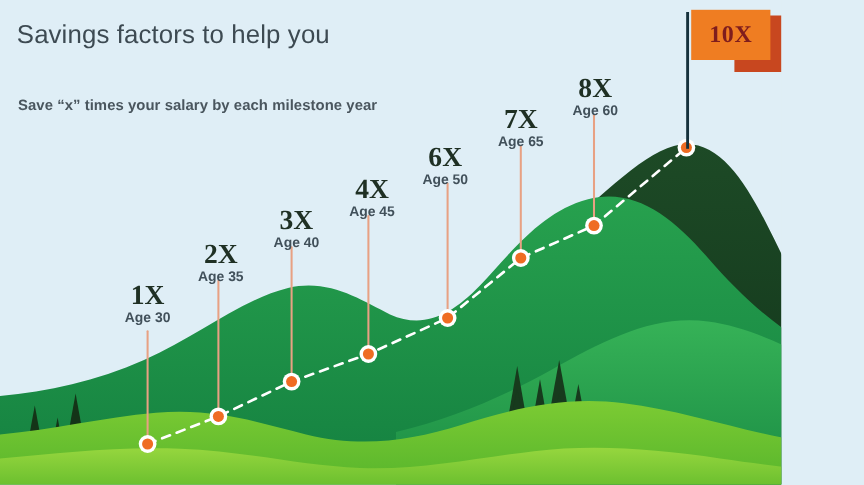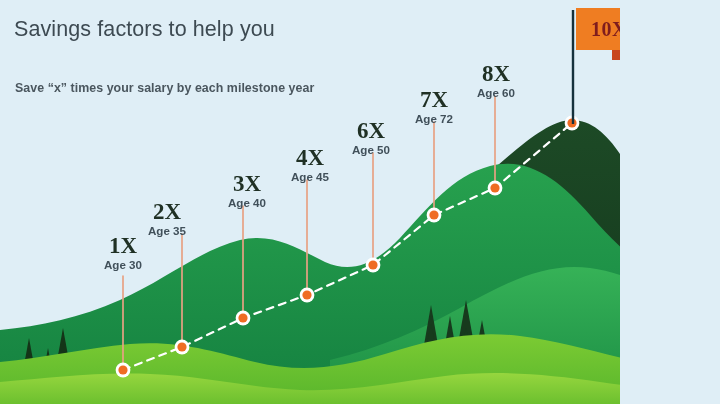--- a/index.html
+++ b/index.html
@@ -1,21 +1,21 @@
 <!DOCTYPE html>
 <html><head>
 <meta charset="utf-8">
 <style>
   html,body{margin:0;padding:0;}
   body{
     width:720px;height:404px;overflow:hidden;
     font-family:"Liberation Sans", sans-serif;
     background:#dfeef6;
   }
-  #stage{position:relative;width:620px;height:404px;overflow:hidden;background:#dfeef6;}
+  #stage{position:relative;width:620px;height:404px;overflow:hidden;background:#dfeef6;padding-left:31px;}
   #scene{position:absolute;left:0;top:0;width:720px;height:404px;}
 
   .txt{position:absolute;}
 
   #title{
     left:14px;top:16px;width:430px;
     font-size:21.5px;line-height:26px;font-weight:400;
     color:#3d4a52;letter-spacing:.1px;
   }
   #title .l{display:block;}
@@ -177,21 +177,21 @@
     <span class="l">Savings factors to help you</span>
   </div>
 
   <div id="subtitle" class="txt">Save “x” times your salary by each milestone year</div>
 
   <div class="milestone" style="left:82px;top:234px;width:82px;">
     <div class="ms-mult">1X</div>
     <div class="ms-age">Age 30</div>
   </div>
 
-  <div class="milestone" style="left:126px;top:200px;width:82px;">
+  <div class="milestone" style="left:143px;top:200px;width:82px;">
     <div class="ms-mult">2X</div>
     <div class="ms-age">Age 35</div>
   </div>
 
   <div class="milestone" style="left:206px;top:172px;width:82px;">
     <div class="ms-mult">3X</div>
     <div class="ms-age">Age 40</div>
   </div>
 
   <div class="milestone" style="left:269px;top:146px;width:82px;">
@@ -199,21 +199,21 @@
     <div class="ms-age">Age 45</div>
   </div>
 
   <div class="milestone" style="left:330px;top:119px;width:82px;">
     <div class="ms-mult">6X</div>
     <div class="ms-age">Age 50</div>
   </div>
 
   <div class="milestone" style="left:393px;top:88px;width:82px;">
     <div class="ms-mult">7X</div>
-    <div class="ms-age">Age 72</div>
+    <div class="ms-age">Age 65</div>
   </div>
 
   <div class="milestone" style="left:455px;top:62px;width:82px;">
     <div class="ms-mult">8X</div>
     <div class="ms-age">Age 60</div>
   </div>
 
   <div id="flag">
     <svg width="142" height="54" viewBox="0 0 142 54">
       <path fill="#c8471f" d="M40 5 H142 L128 28.5 L142 52 H40 Z"></path>

